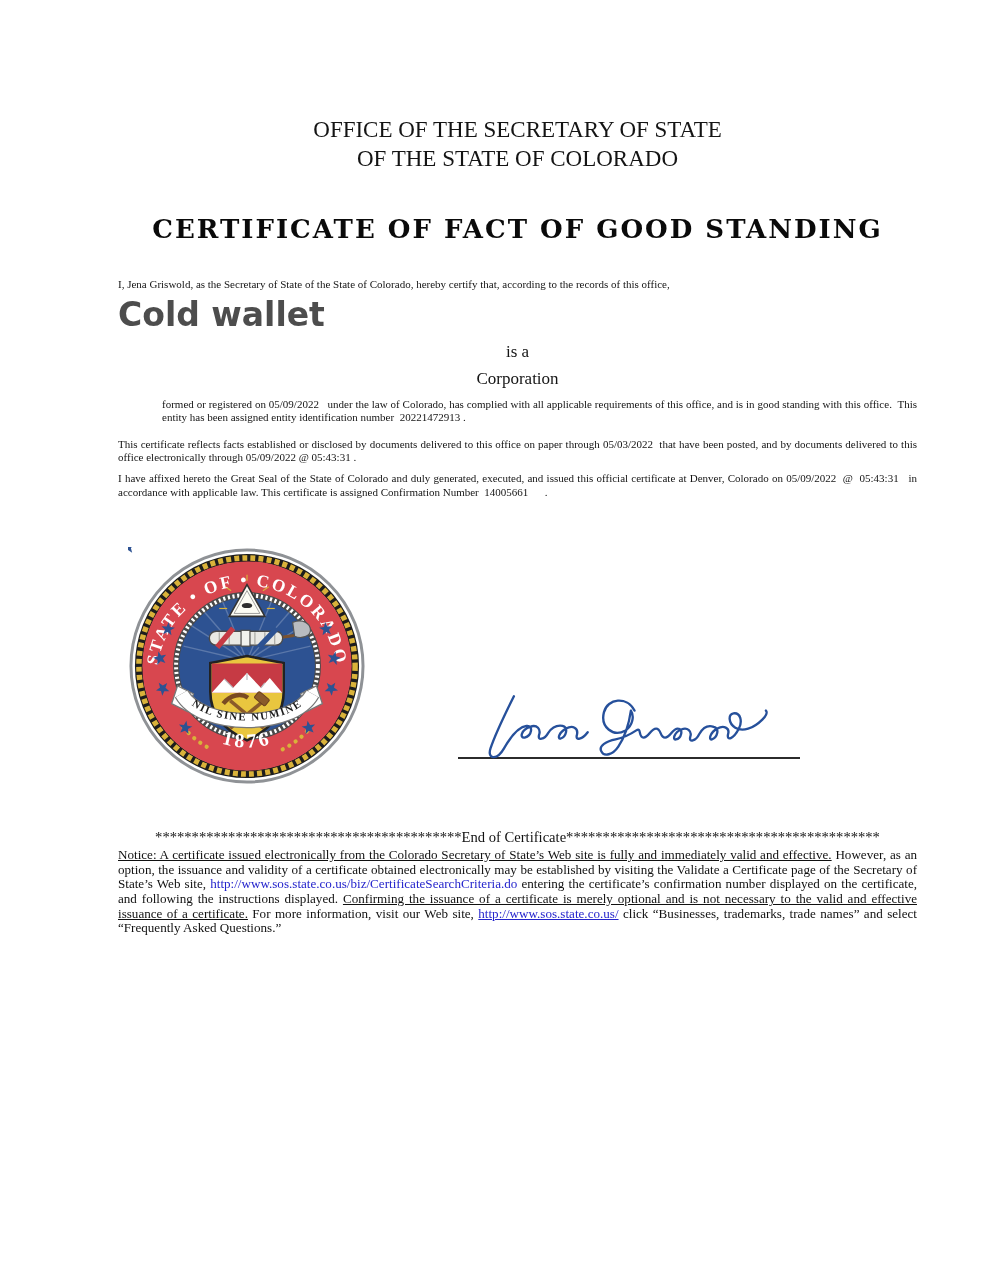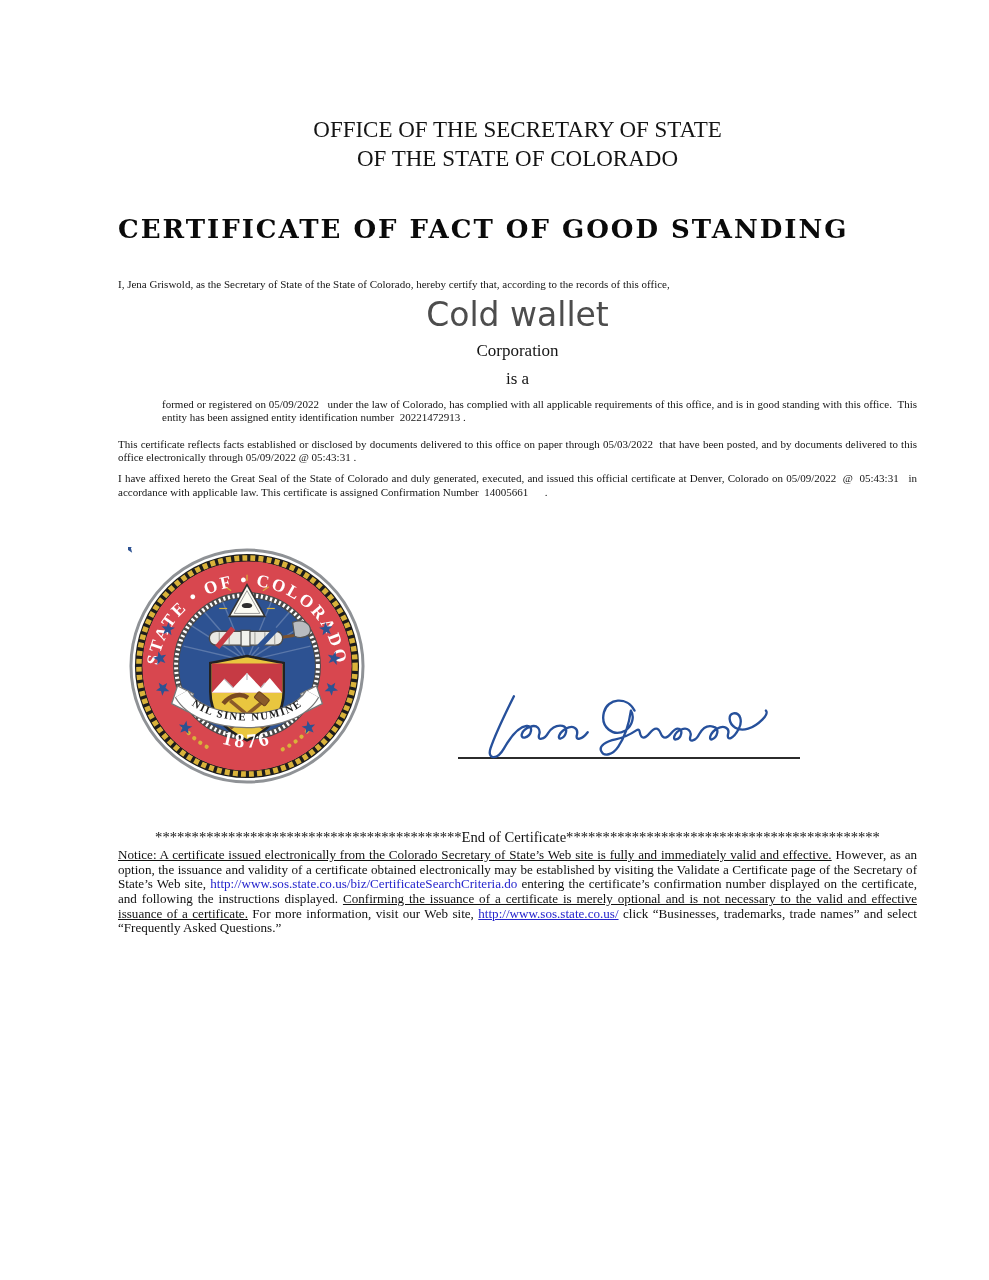--- a/index.html
+++ b/index.html
@@ -4,27 +4,27 @@
 <style>
   html,body{margin:0;padding:0;background:#ffffff;}
   .page{
     width:989px;height:1280px;position:relative;background:#fff;
     font-family:"Liberation Serif",serif;color:#141414;overflow:hidden;
   }
   .content{padding:116px 72px 0 118px;}
   .hdr{font-size:23px;line-height:1.26;text-align:center;font-weight:400;}
   .doc-title{
     font-family:"DejaVu Serif",serif;font-weight:bold;font-size:26px;
-    letter-spacing:2px;text-align:left;margin-top:40px;color:#0a0a0a;
+    letter-spacing:2px;text-align:center;margin-top:40px;color:#0a0a0a;
   }
   .para{font-size:11px;line-height:1.21;text-align:justify;}
   .intro{margin-top:34px;}
   .entity-name{
-    font-family:"DejaVu Sans",sans-serif;font-weight:normal;font-size:33px;
-    color:#4d4d4d;text-align:center;margin-top:5px;line-height:1.15;
+    font-family:"DejaVu Sans",sans-serif;font-weight:bold;font-size:33px;
+    color:#4d4d4d;margin-top:5px;line-height:1.15;
   }
   .center-sm{font-size:17px;text-align:center;}
   .isa{margin-top:8px;}
   .etype{margin-top:7px;}
   .p-formed{margin-top:9px;margin-left:44px;}
   .p-reflects{margin-top:13px;}
   .p-affixed{margin-top:8px;}
   .seal-sig-row{display:flex;align-items:flex-start;margin-top:48px;}
   .seal-wrap{margin-left:10px;width:238px;height:238px;flex:none;}
   .sig-col{margin-left:92px;margin-top:142px;width:342px;flex:none;}
@@ -52,22 +52,22 @@
       <div>OFFICE OF THE SECRETARY OF STATE</div>
       <div>OF THE STATE OF COLORADO</div>
     </div>
 
     <div class="doc-title">CERTIFICATE OF FACT OF GOOD STANDING</div>
 
     <div class="para intro">I, Jena Griswold, as the Secretary of State of the State of Colorado, hereby certify that, according to the records of this office,</div>
 
     <div class="entity-name">Cold wallet</div>
 
+    <div class="center-sm isa">is a</div>
     <div class="center-sm etype">Corporation</div>
-    <div class="center-sm isa">is a</div>
 
     <div class="para p-formed">formed or registered on 05/09/2022&nbsp;&nbsp; under the law of Colorado, has complied with all applicable requirements of this office, and is in good standing with this office.&nbsp; This entity has been assigned entity identification number&nbsp; 20221472913 .</div>
     <div class="para p-reflects">This certificate reflects facts established or disclosed by documents delivered to this office on paper through 05/03/2022&nbsp; that have been posted, and by documents delivered to this office electronically through 05/09/2022 @ 05:43:31 .</div>
     <div class="para p-affixed">I have affixed hereto the Great Seal of the State of Colorado and duly generated, executed, and issued this official certificate at Denver, Colorado on 05/09/2022&nbsp; @&nbsp; 05:43:31&nbsp;&nbsp; in accordance with applicable law. This certificate is assigned Confirmation Number&nbsp; 14005661&nbsp;&nbsp;&nbsp;&nbsp;&nbsp; .</div>
 
     <div class="seal-sig-row">
 
       <div class="seal-wrap">
         <svg width="238" height="238" viewBox="0 0 240 240">
 

